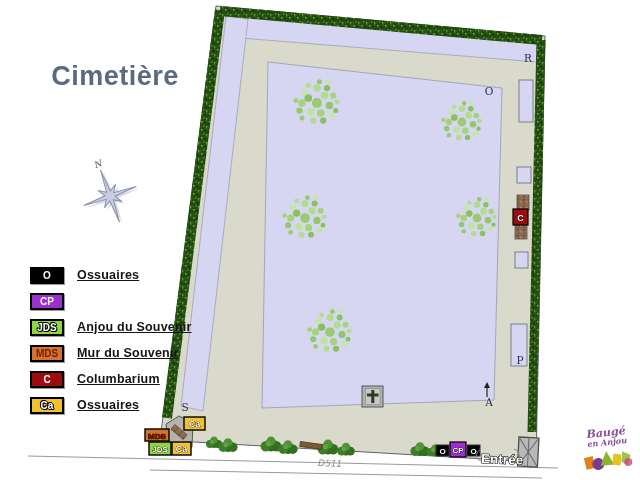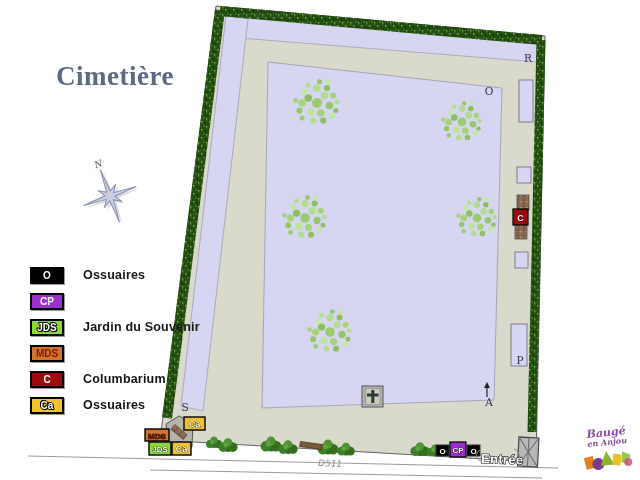--- a/index.html
+++ b/index.html
@@ -10,21 +10,21 @@
 
   .title{position:absolute;left:8px;top:60px;width:214px;text-align:center;
          font:600 27px "Liberation Sans",sans-serif;line-height:1.22;letter-spacing:.5px;}
 
   .legend{position:absolute;left:30px;top:267px;}
   .legend-row{display:flex;align-items:center;height:16px;margin-bottom:10px;}
   .lbox{width:34px;height:17px;border:2px solid #000;box-sizing:border-box;
         display:flex;align-items:center;justify-content:center;
         font:bold 10px "Liberation Sans",sans-serif;box-shadow:1px 1px 0 #9a9a9a;}
   .lbox.outlined{text-shadow:-1px 0 #000,1px 0 #000,0 -1px #000,0 1px #000,1px 1px #000,-1px -1px #000;}
-  .llabel{margin-left:19px;font:600 12.5px "Liberation Sans",sans-serif;color:#141414;letter-spacing:.2px;}
+  .llabel{margin-left:13px;font:600 12.5px "Liberation Sans",sans-serif;color:#141414;letter-spacing:.2px;text-decoration:underline;}
 
   .logo{position:absolute;left:577px;top:426px;width:62px;text-align:center;transform:rotate(-6deg);}
   .logo-l1{font:italic bold 11px "DejaVu Serif",serif;color:#8a4a9e;}
   .logo-l2{font:italic bold 8px "DejaVu Serif",serif;color:#8a4a9e;margin-top:-2px;}
 
   
   .sect{font:10.5px "DejaVu Serif",serif;fill:#2e2e52;text-anchor:middle;}
   .symtext{font:bold 9px "Liberation Sans",sans-serif;fill:#fff;stroke:#000;stroke-width:.7px;
            paint-order:stroke;text-anchor:middle;}
   .symtext.small{font-size:8px;}
@@ -179,38 +179,39 @@
     <path d="M514,449 c6,2 7,9 2,12" stroke="#888" fill="none" stroke-width="1"></path>
     <text class="entree" x="481" y="463" transform="rotate(2 481 463)">Entrée</text>
 
     <g transform="translate(110,196) rotate(-20)">
       <use href="#star" transform="translate(2,3)" fill="#b0b0b8" opacity="0.45"></use>
       <use href="#star" fill="#c9cde4" stroke="#8890b0" stroke-width="1"></use>
       <text class="northlbl" x="-4" y="-31">N</text>
     </g>
   </svg>
 
-  <div class="title" style="color: rgb(90, 106, 128); font-family: Liberation Serif, serif;">
+  <div class="title" style="color: rgb(90, 106, 128);">
     <div>Cimetière</div>
   </div>
 
   <div class="legend">
     <div class="legend-row">
       <span class="lbox" style="background: rgb(0, 0, 0); color: rgb(255, 255, 255);">O</span>
       <span class="llabel">Ossuaires</span>
     </div>
     <div class="legend-row">
       <span class="lbox" style="background: rgb(155, 47, 208); color: rgb(255, 255, 255);">CP</span>
     </div>
     <div class="legend-row">
       <span class="lbox outlined" style="background: rgb(140, 215, 62); color: rgb(255, 255, 255);">JDS</span>
-      <span class="llabel">Jardin du Souvenir</span>
+      <span class="llabel">Anjou du Souvenir</span>
     </div>
     <div class="legend-row">
       <span class="lbox" style="background: rgb(210, 114, 46); color: rgb(123, 26, 0);">MDS</span>
+      <span class="llabel">Mur du Souvenir</span>
     </div>
     <div class="legend-row">
       <span class="lbox" style="background: rgb(158, 11, 15); color: rgb(255, 255, 255);">C</span>
       <span class="llabel">Columbarium</span>
     </div>
     <div class="legend-row">
       <span class="lbox outlined" style="background: rgb(242, 193, 46); color: rgb(255, 255, 255);">Ca</span>
       <span class="llabel">Ossuaires</span>
     </div>
   </div>

